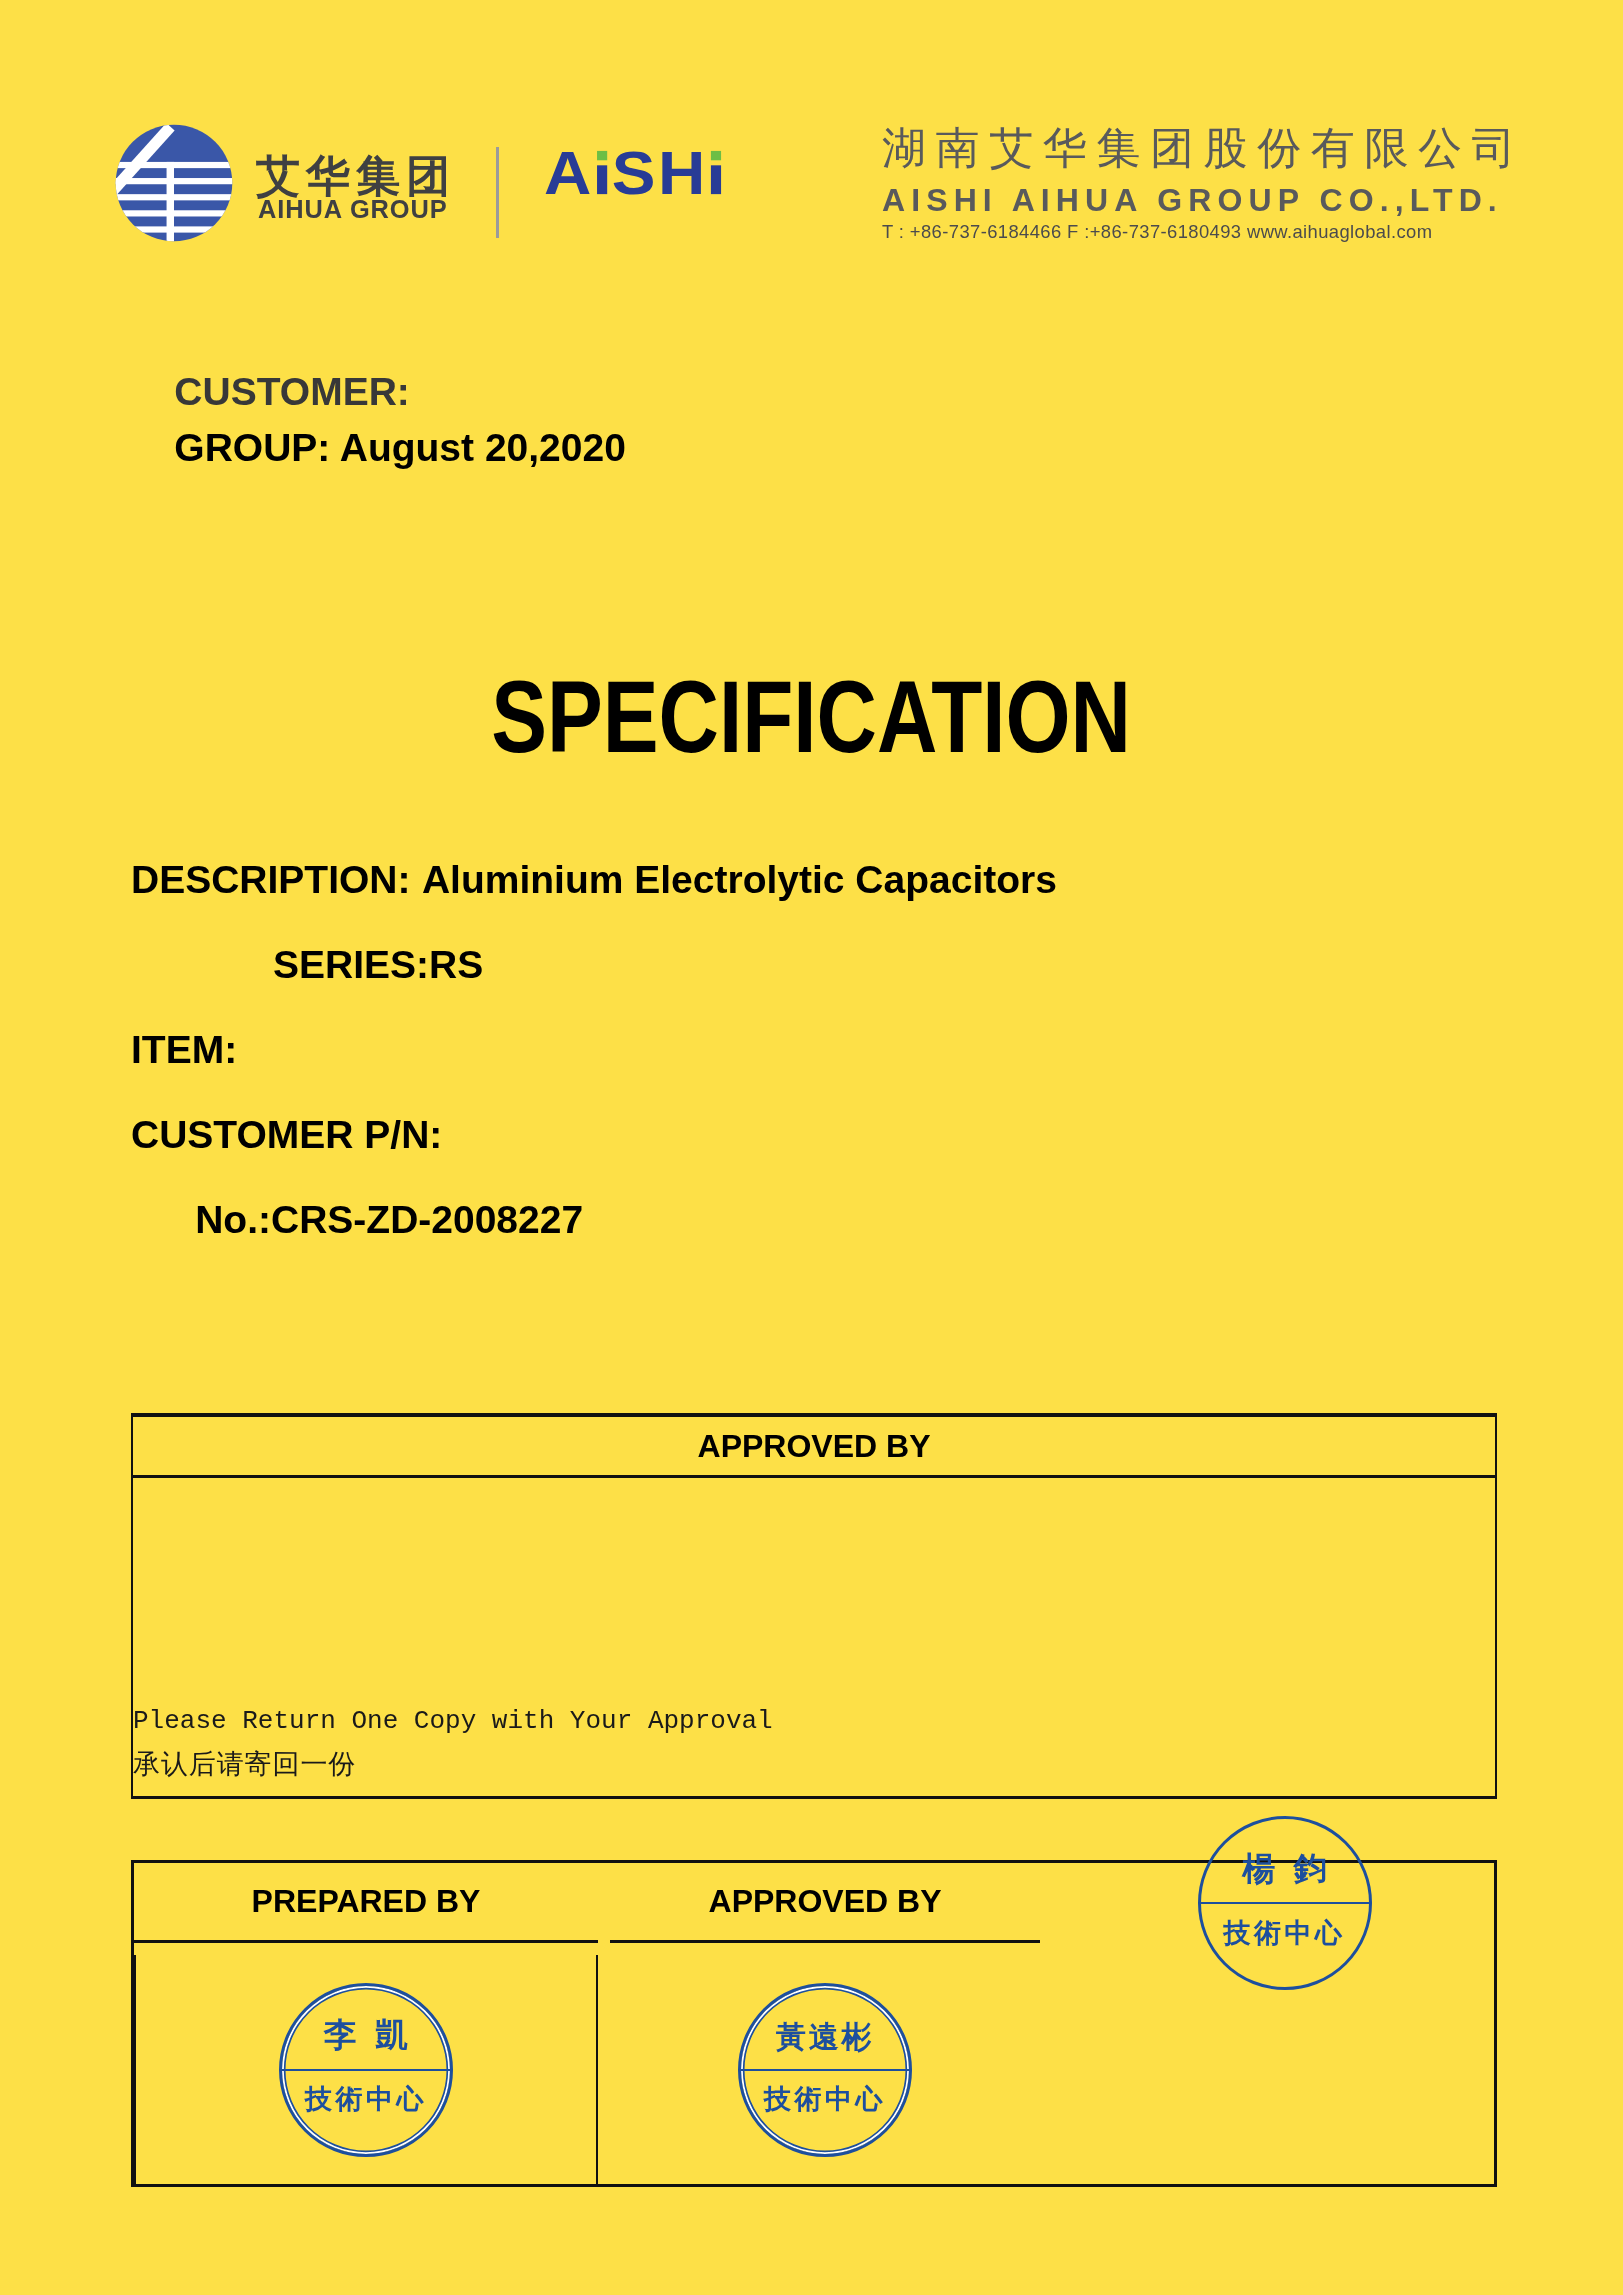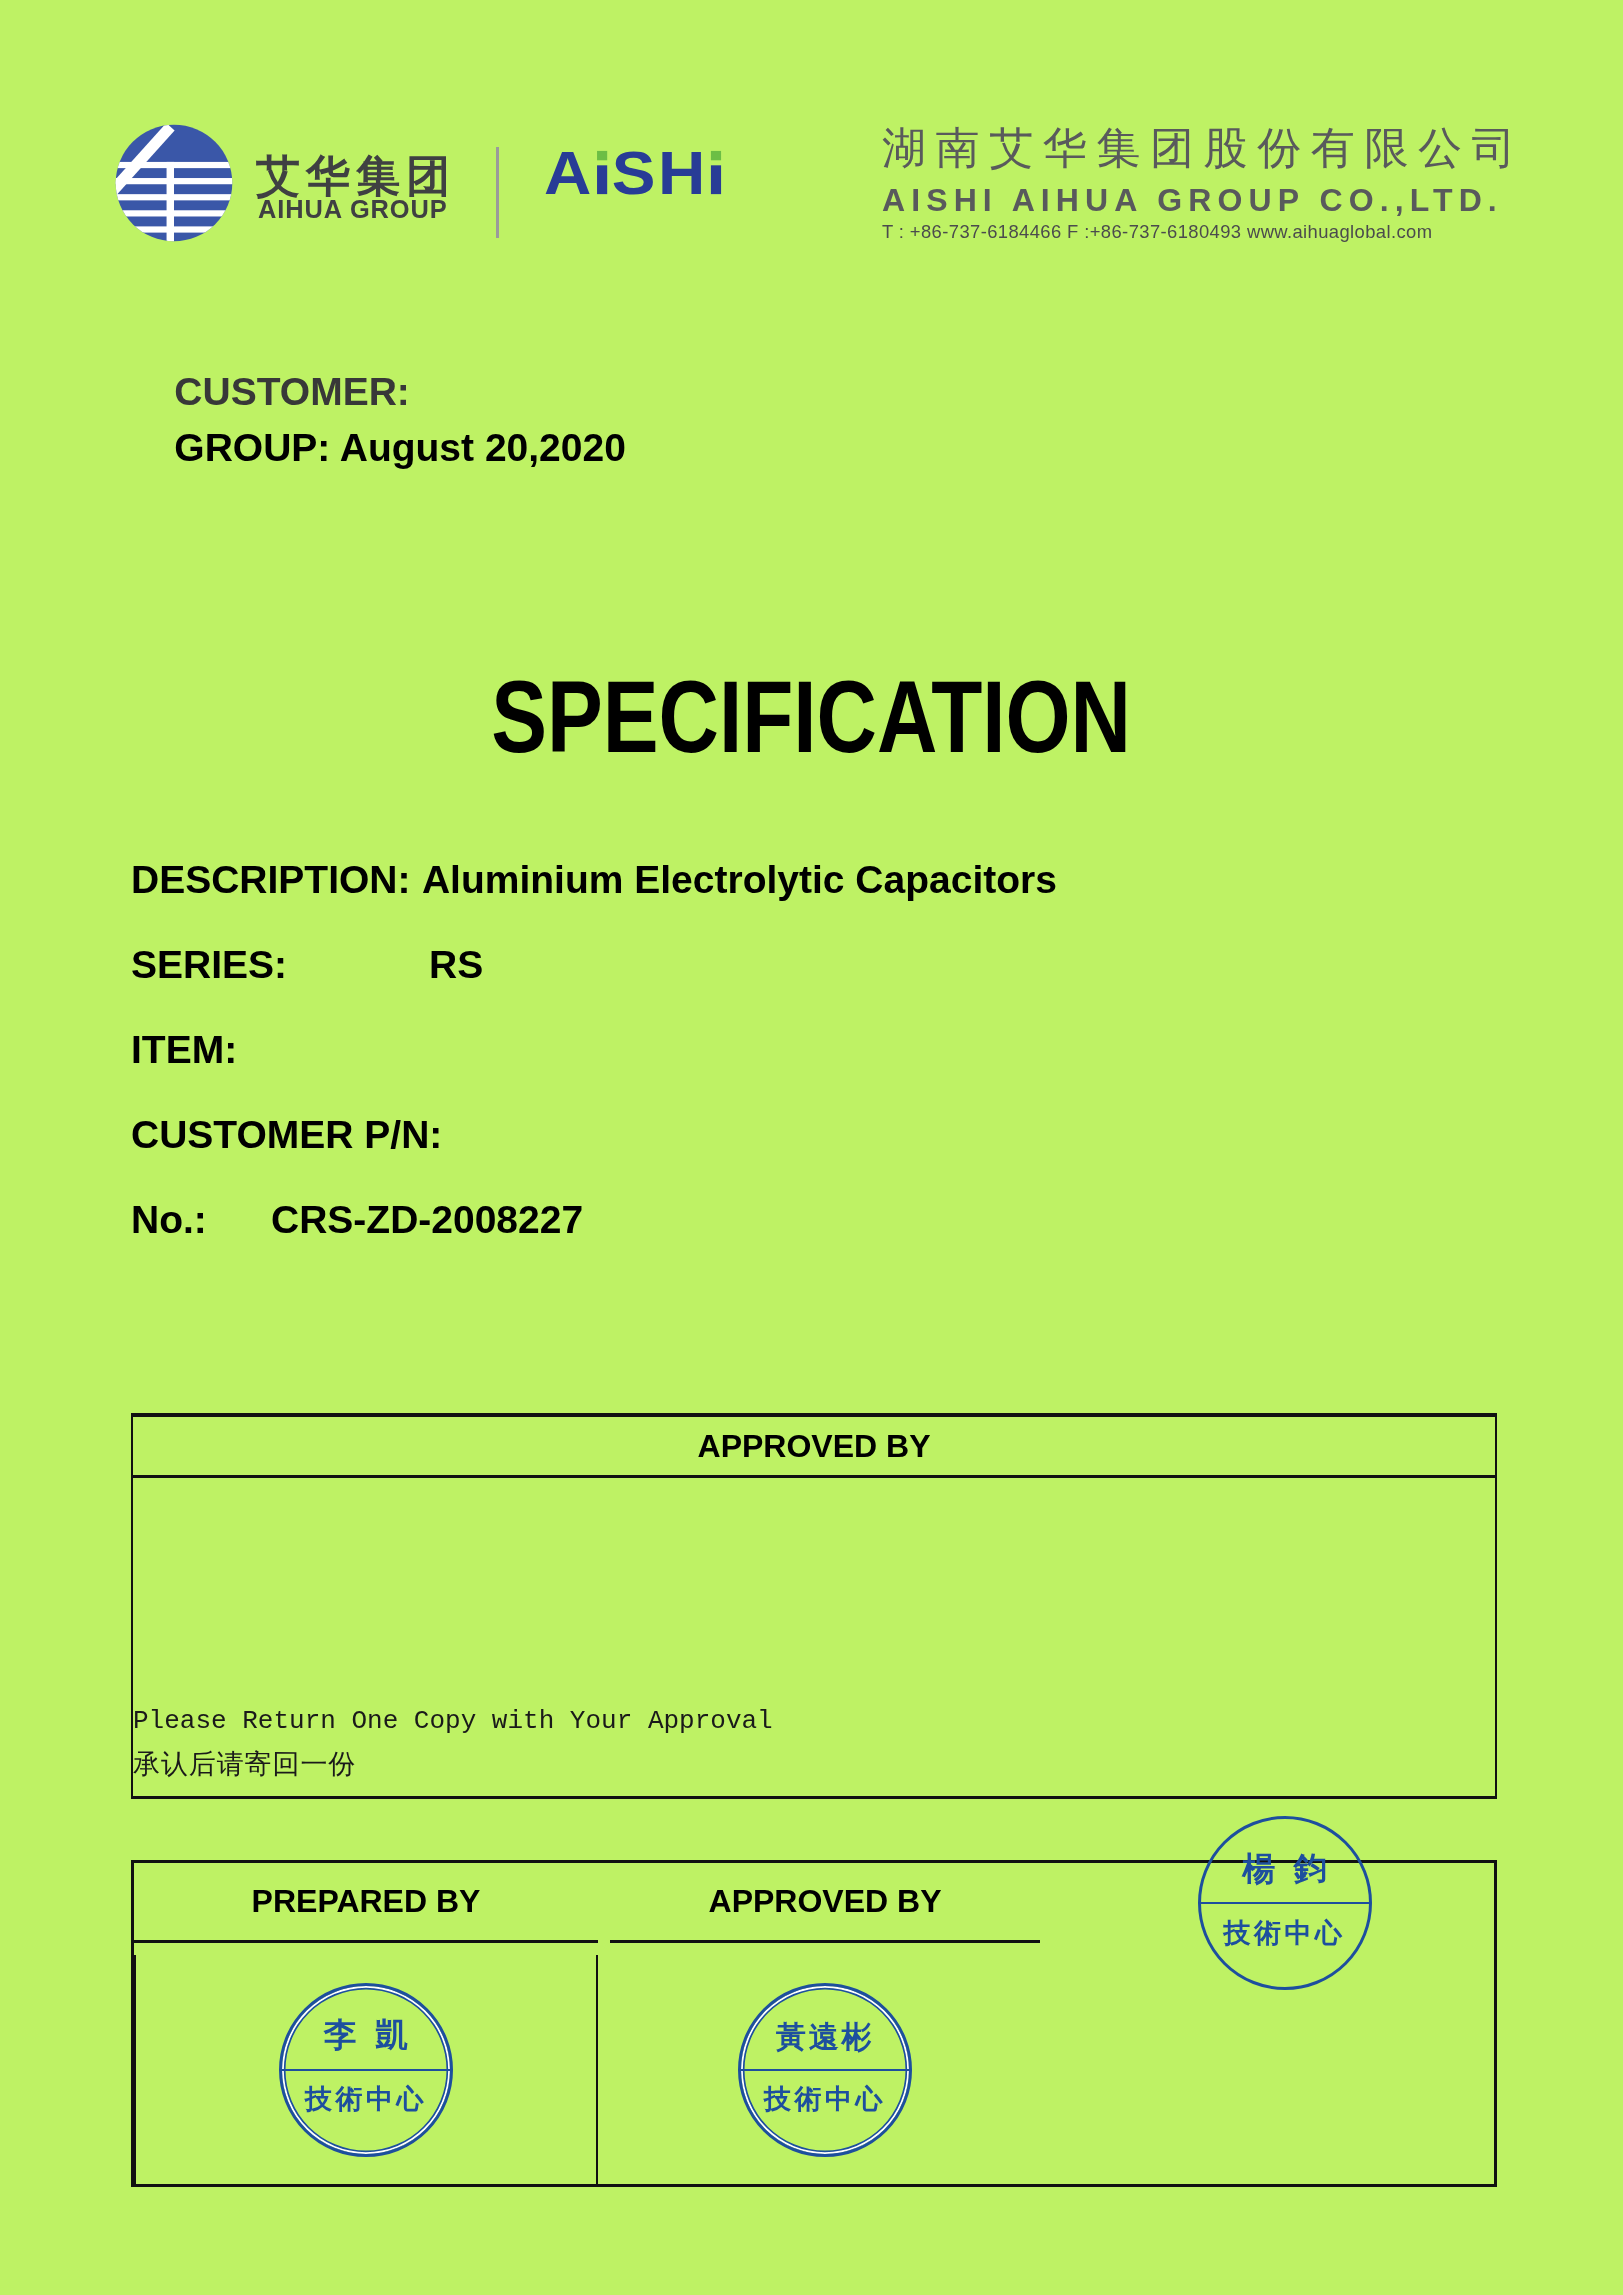--- a/index.html
+++ b/index.html
@@ -1,19 +1,19 @@
 <!DOCTYPE html>
 <html style="font-size:14px"><head>
 <meta charset="utf-8">
 <style>
   html,body{margin:0;padding:0;background:#ffffff;}
   .page{
     position:relative;
     width:1623px;height:2295px;
-    background:#bef264;
+    background:#fde047;
     font-family:"Liberation Sans", sans-serif;
     color:#000;
     overflow:hidden;
   }
   
   .hdr-left-icon{position:absolute;left:112px;top:121px;width:124px;height:124px;}
   .hdr-cn{position:absolute;left:256px;top:147px;font-size:44px;font-weight:700;
           letter-spacing:6.1px;color:#3f4042;white-space:nowrap;}
   .hdr-en{position:absolute;left:258px;top:195px;font-size:25.4px;font-weight:700;
           letter-spacing:0.9px;color:#3f4042;white-space:nowrap;}
@@ -31,21 +31,21 @@
   
   .cust-line{position:absolute;left:131px;top:326px;font-size:39px;font-weight:700;color:#383838;white-space:pre;}
   .date-line{position:absolute;left:131px;top:382px;font-size:39px;font-weight:700;color:#000;white-space:pre;}
   
   .title{position:absolute;left:0;top:659px;width:1623px;text-align:center;}
   .title span{display:inline-block;font-size:102px;font-weight:700;letter-spacing:0px;
               transform:scaleX(0.82);transform-origin:center;white-space:nowrap;}
   
   .fields{position:absolute;left:131px;top:857px;width:1367px;}
   .frow{display:flex;align-items:baseline;font-size:39px;font-weight:700;height:85px;line-height:46px;}
-  .frow .flabel{white-space:pre;}
+  .frow .flabel{white-space:pre;text-align:right;}
   .frow .fvalue{white-space:pre;}
   .frow.gap-wide .flabel{min-width:298px;}
   .frow.gap-no .flabel{min-width:140px;}
   .frow.gap-run .flabel{margin-right:11.4px;}
   
   .approve-box{position:absolute;left:131px;top:1413px;width:1366px;height:386px;
                border:2.6px solid #111;border-top-width:4.4px;border-bottom-width:3.5px;box-sizing:border-box;}
   .approve-box .ab-head{height:58px;line-height:58px;border-bottom:3.5px solid #111;
                text-align:center;font-size:32px;font-weight:700;}
   .approve-box .ab-notes{position:absolute;left:0;right:0;top:289px;font-family:Liberation Mono, monospace;}

